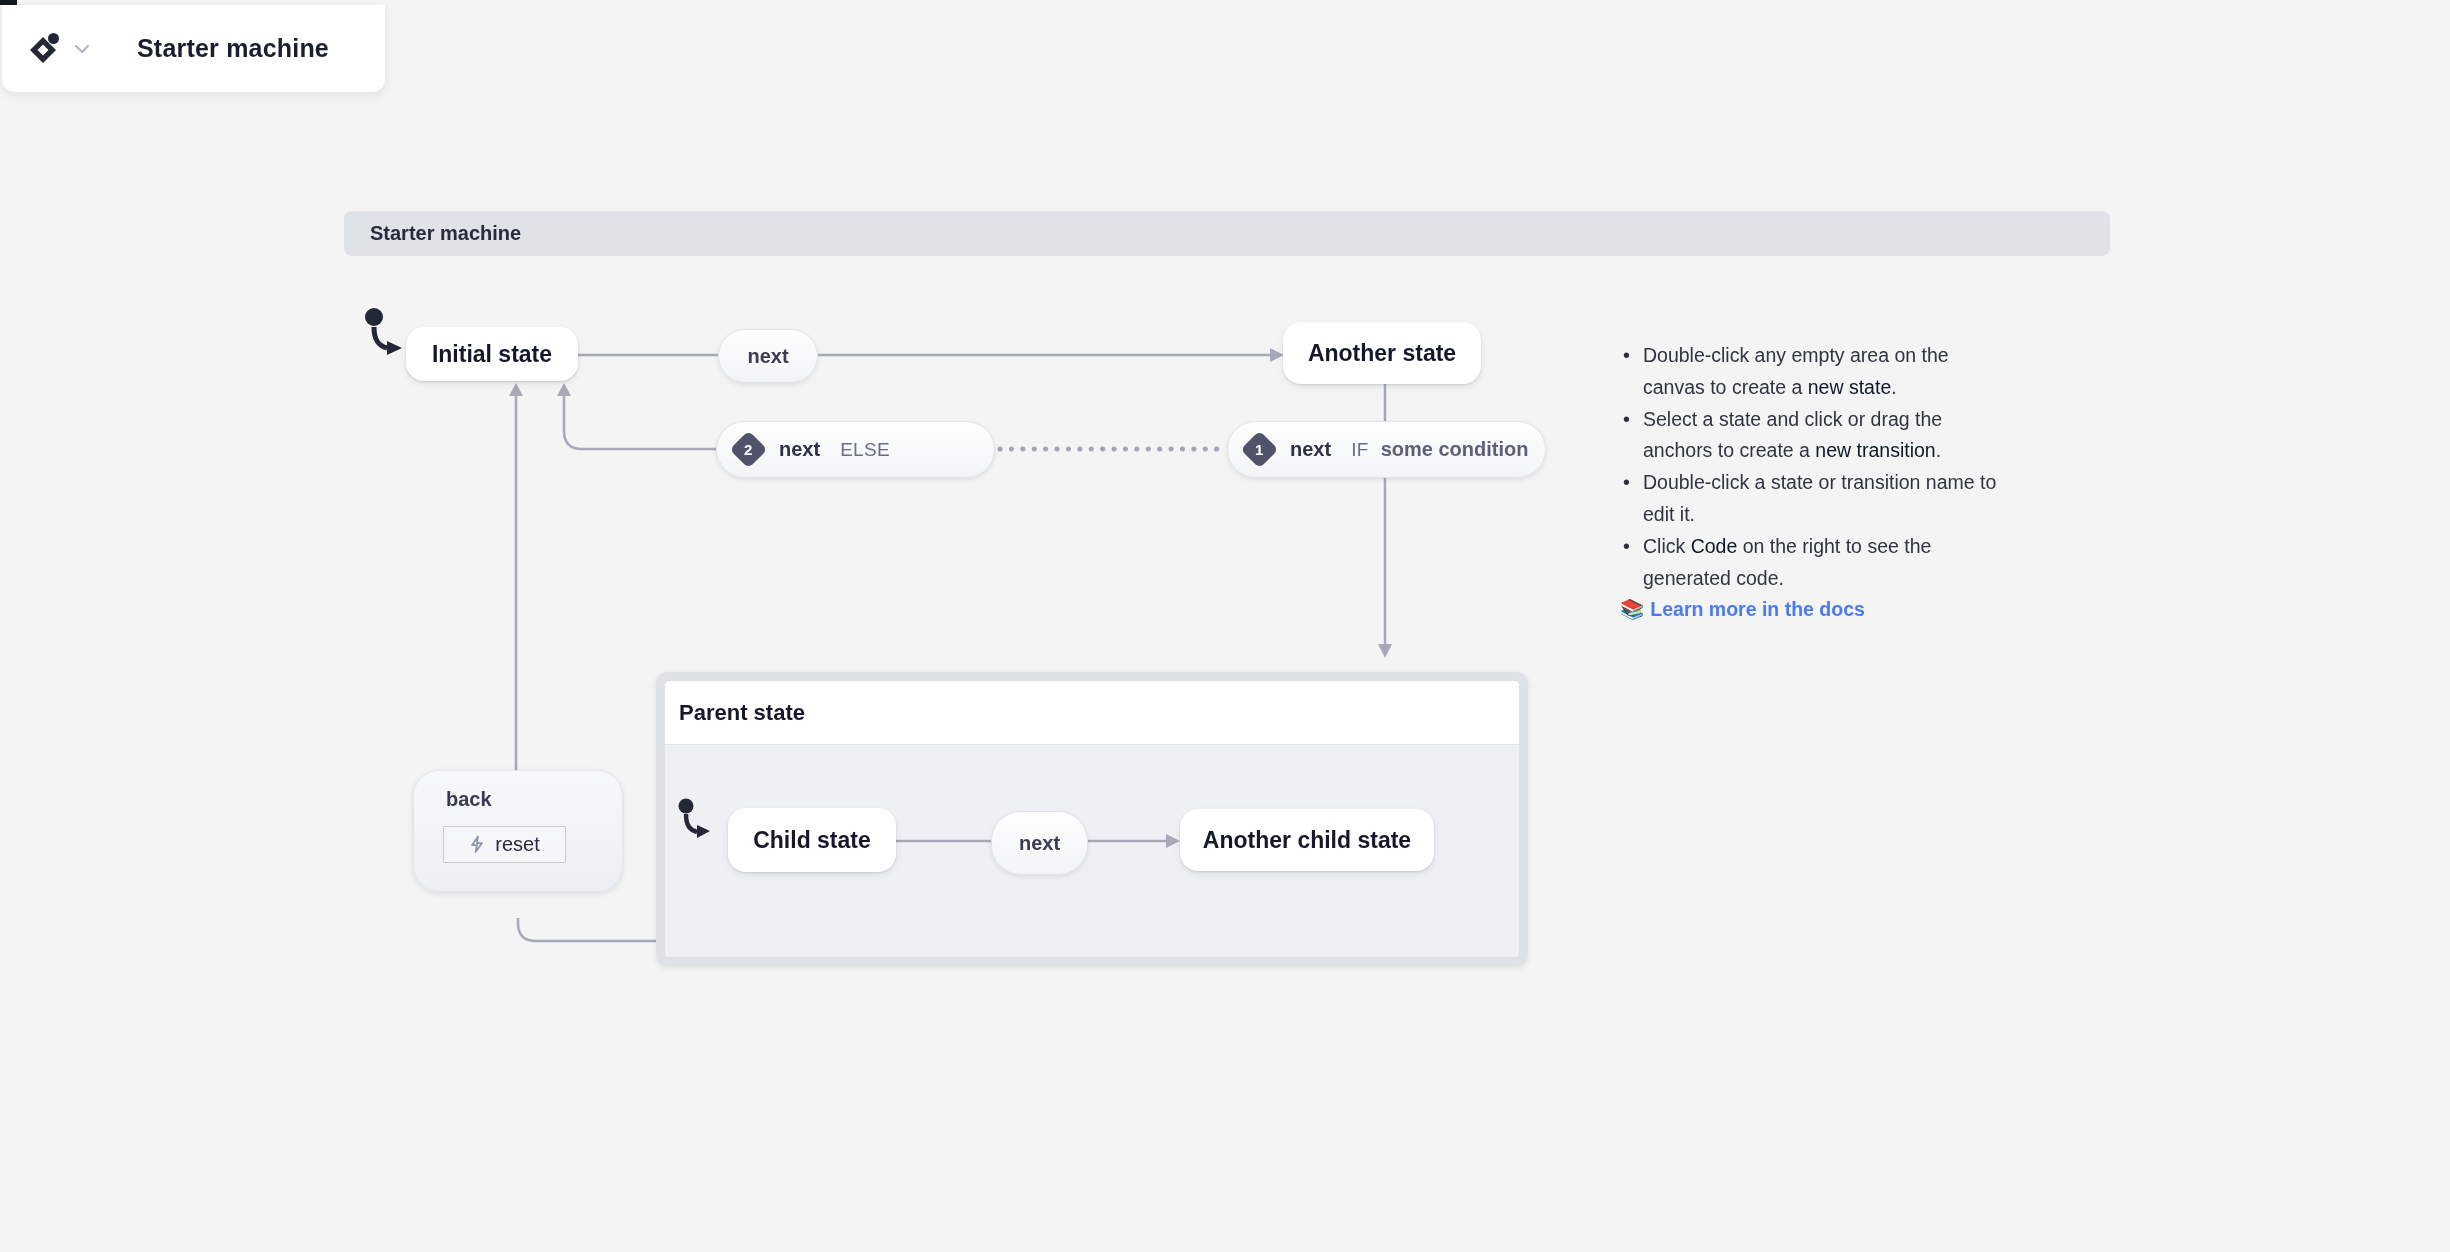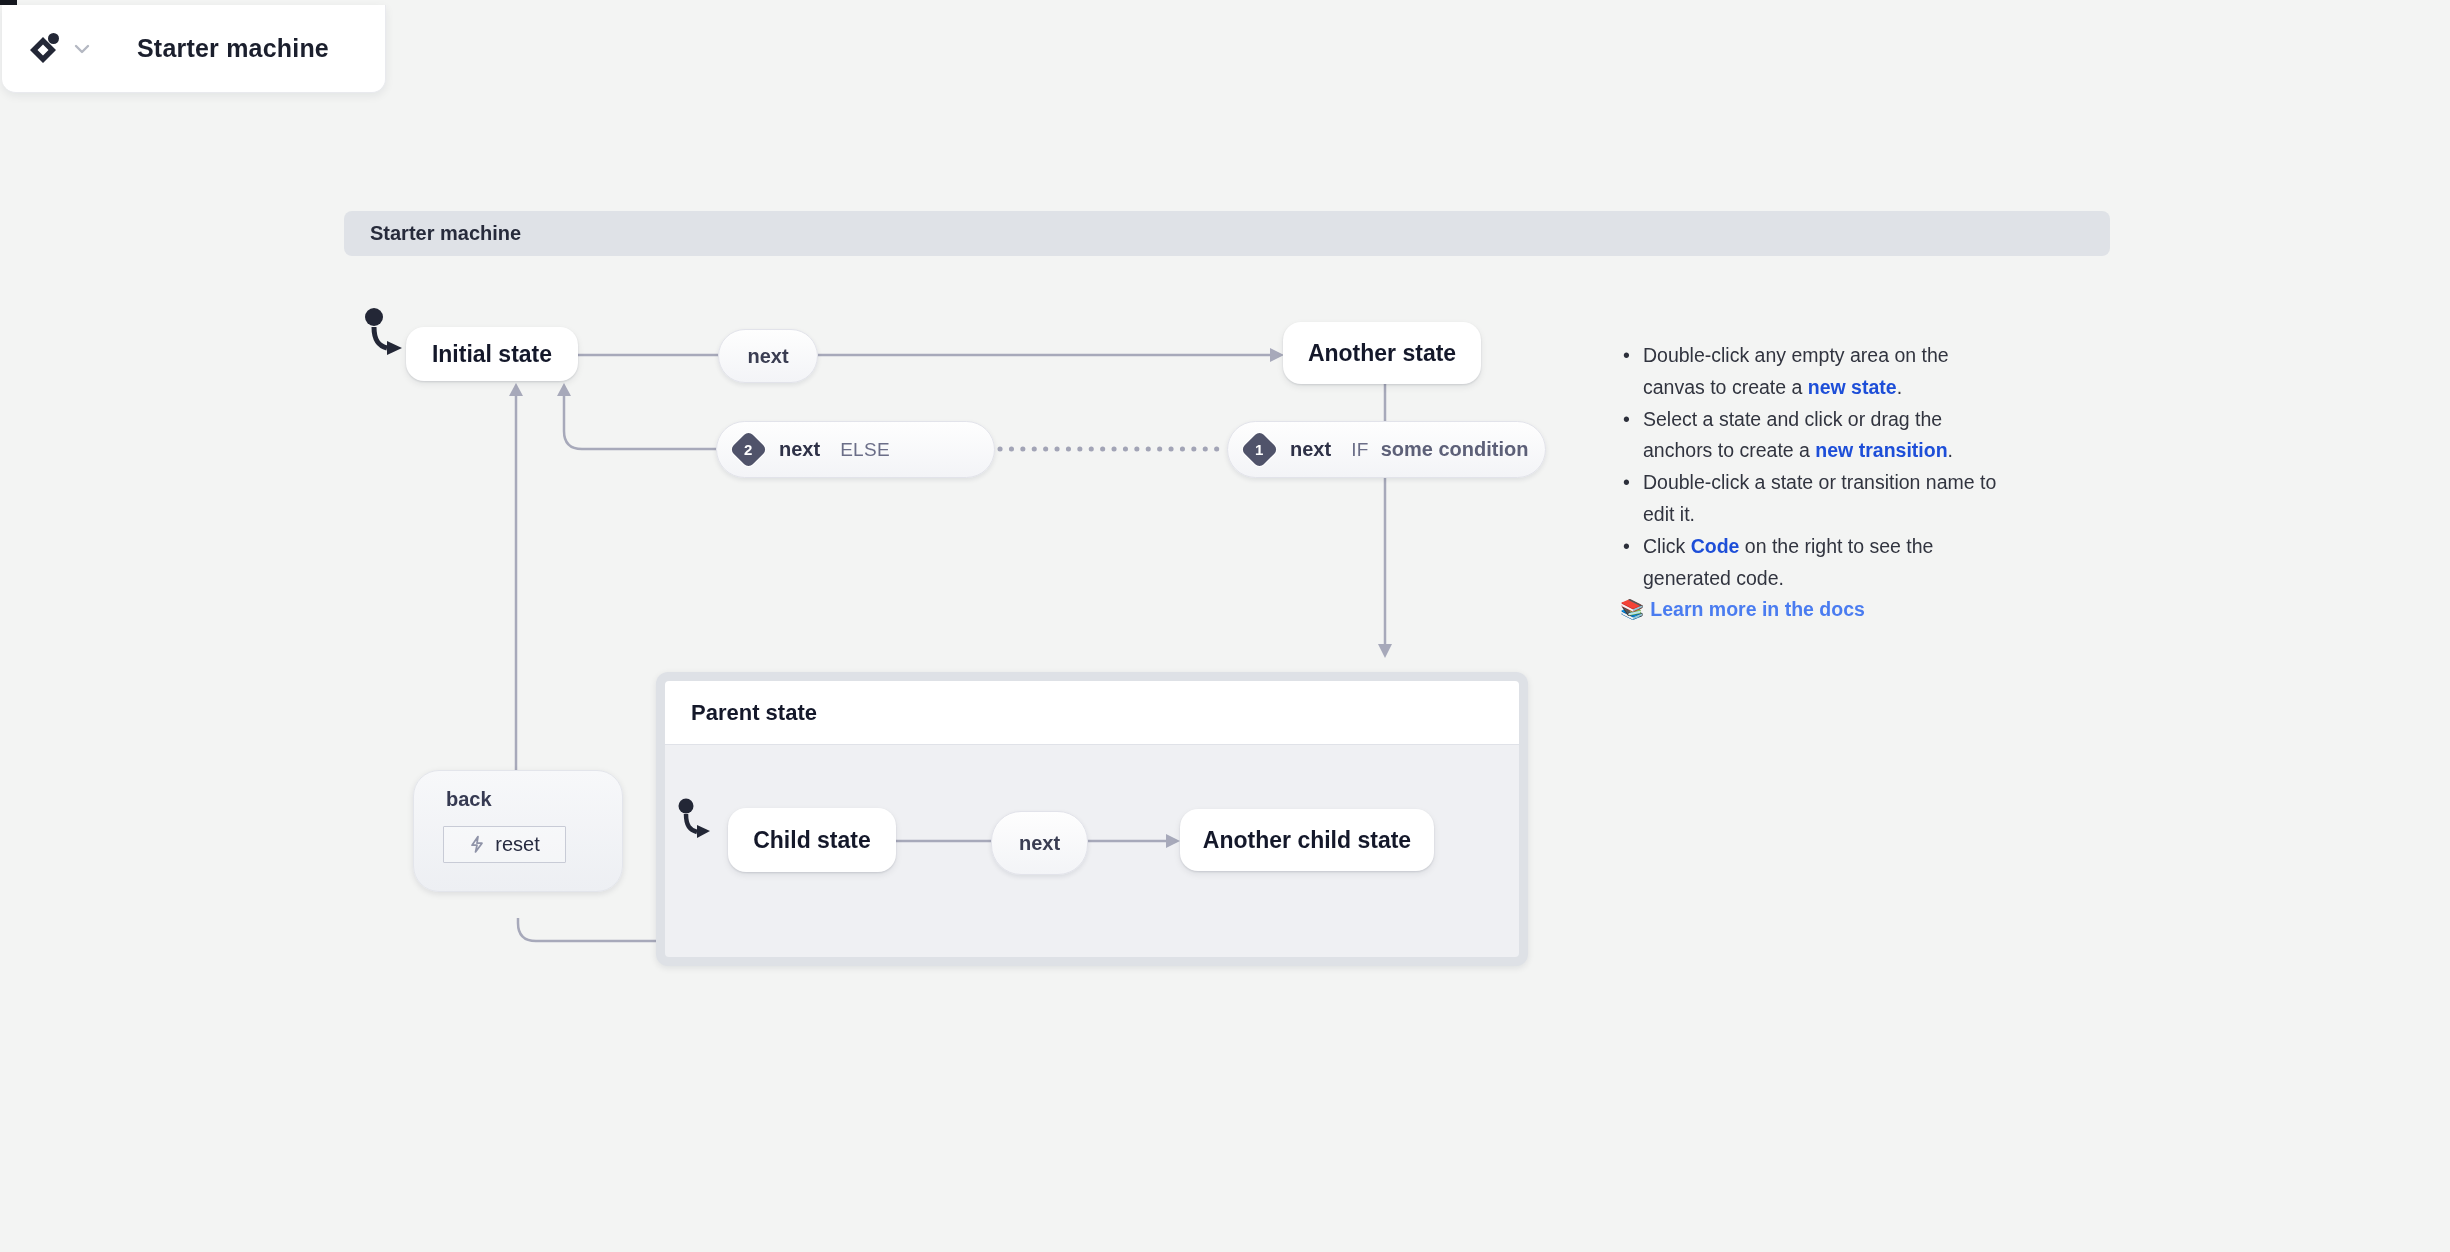--- a/index.html
+++ b/index.html
@@ -53,21 +53,21 @@
   .state-another-child  { left: 1180px; top: 809px; width: 254px; height: 62px; }
 
   
   .parent-frame {
     position: absolute; left: 656px; top: 672px; width: 872px; height: 294px;
     background: #dee1e6; border-radius: 12px; padding: 9px;
     box-shadow: 0 2px 7px rgba(15,20,40,.09); z-index: 2; cursor: pointer;
   }
   .parent-header {
     background: #ffffff; height: 64px; border-radius: 4px 4px 0 0;
-    display: flex; align-items: center; padding-left: 26px;
+    display: flex; align-items: center; padding-left: 14px;
     font-size: 22px; font-weight: 700; color: #14182a;
     border-bottom: 1px solid #e0e2e8;
   }
   .parent-body { background: #eff0f3; height: calc(100% - 64px); border-radius: 0 0 4px 4px; }
 
   
   .pill {
     position: absolute; display: flex; align-items: center;
     border-radius: 999px;
     background: linear-gradient(180deg, #fefefe, #f3f4f7);
@@ -109,21 +109,21 @@
     display: inline-flex; align-items: center; justify-content: center; gap: 10px;
     font-size: 20px; color: #262a40; cursor: pointer;
   }
 
   
   .help { position: absolute; left: 1620px; top: 340px; width: 382px; z-index: 1;
           font-size: 19.5px; line-height: 31.8px; color: #31343f; }
   .help ul { list-style: none; }
   .help li { position: relative; padding-left: 23px; }
   .help li::before { content: "•"; position: absolute; left: 3px; top: 0; color: #2c2f3a; }
-  .help b { font-weight: 700; color: #1d4ed8; }
+  .help b { font-weight: 400; color: #0f172a; }
   .docs-line { display: flex; align-items: baseline; gap: 6px; }
   .docs-link { color: #4a7cf0; font-weight: 700; cursor: pointer; }
 </style>
 </head>
 <body>
 
 <div id="stage">
 
   <div class="canvas-root"></div>
 

